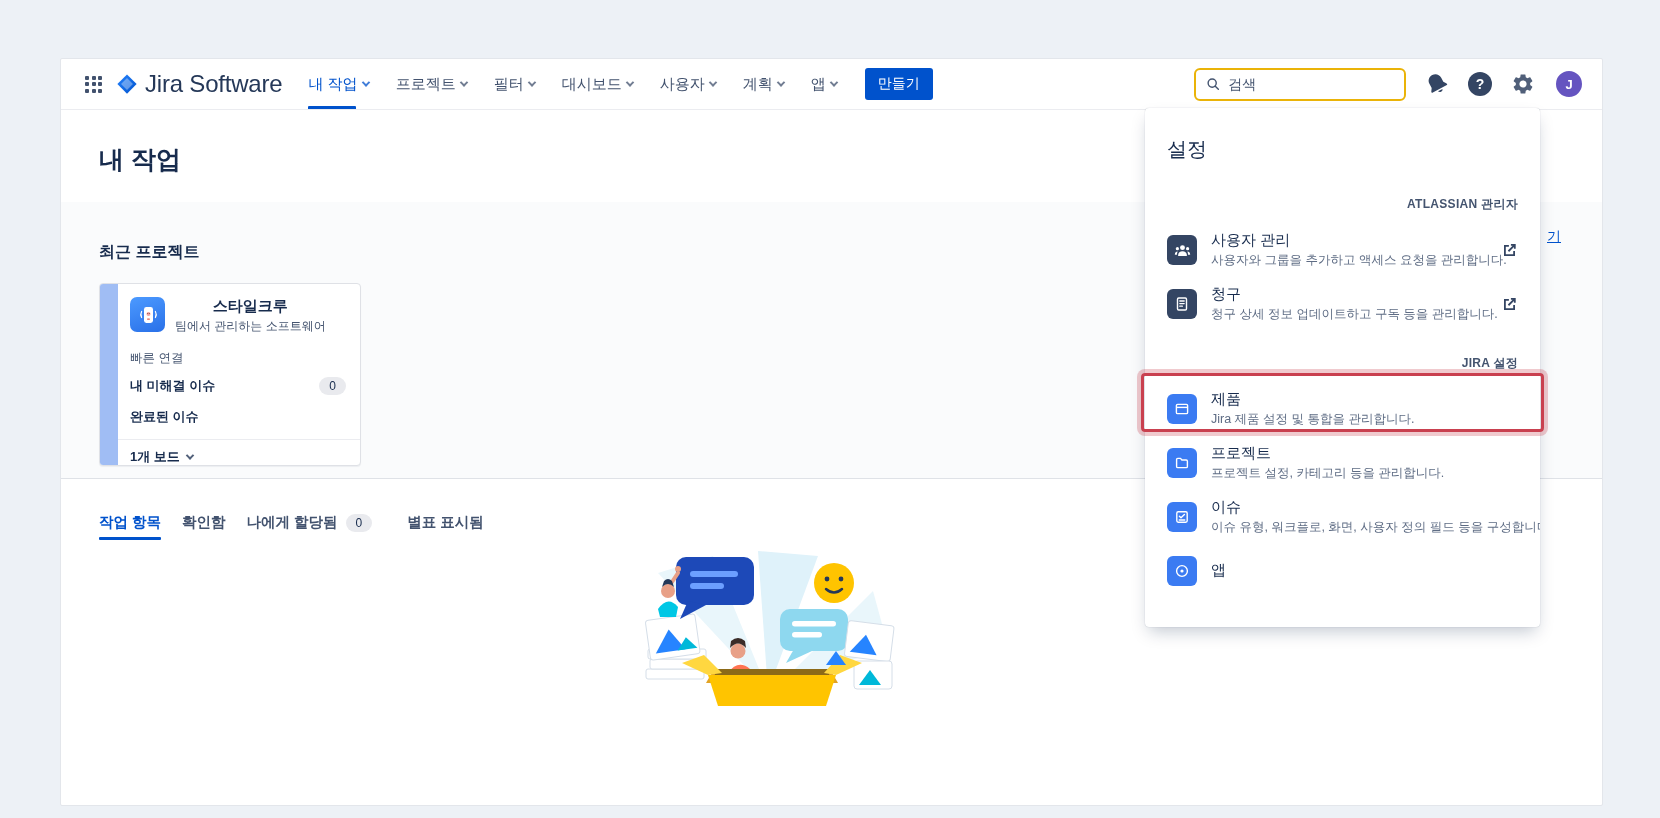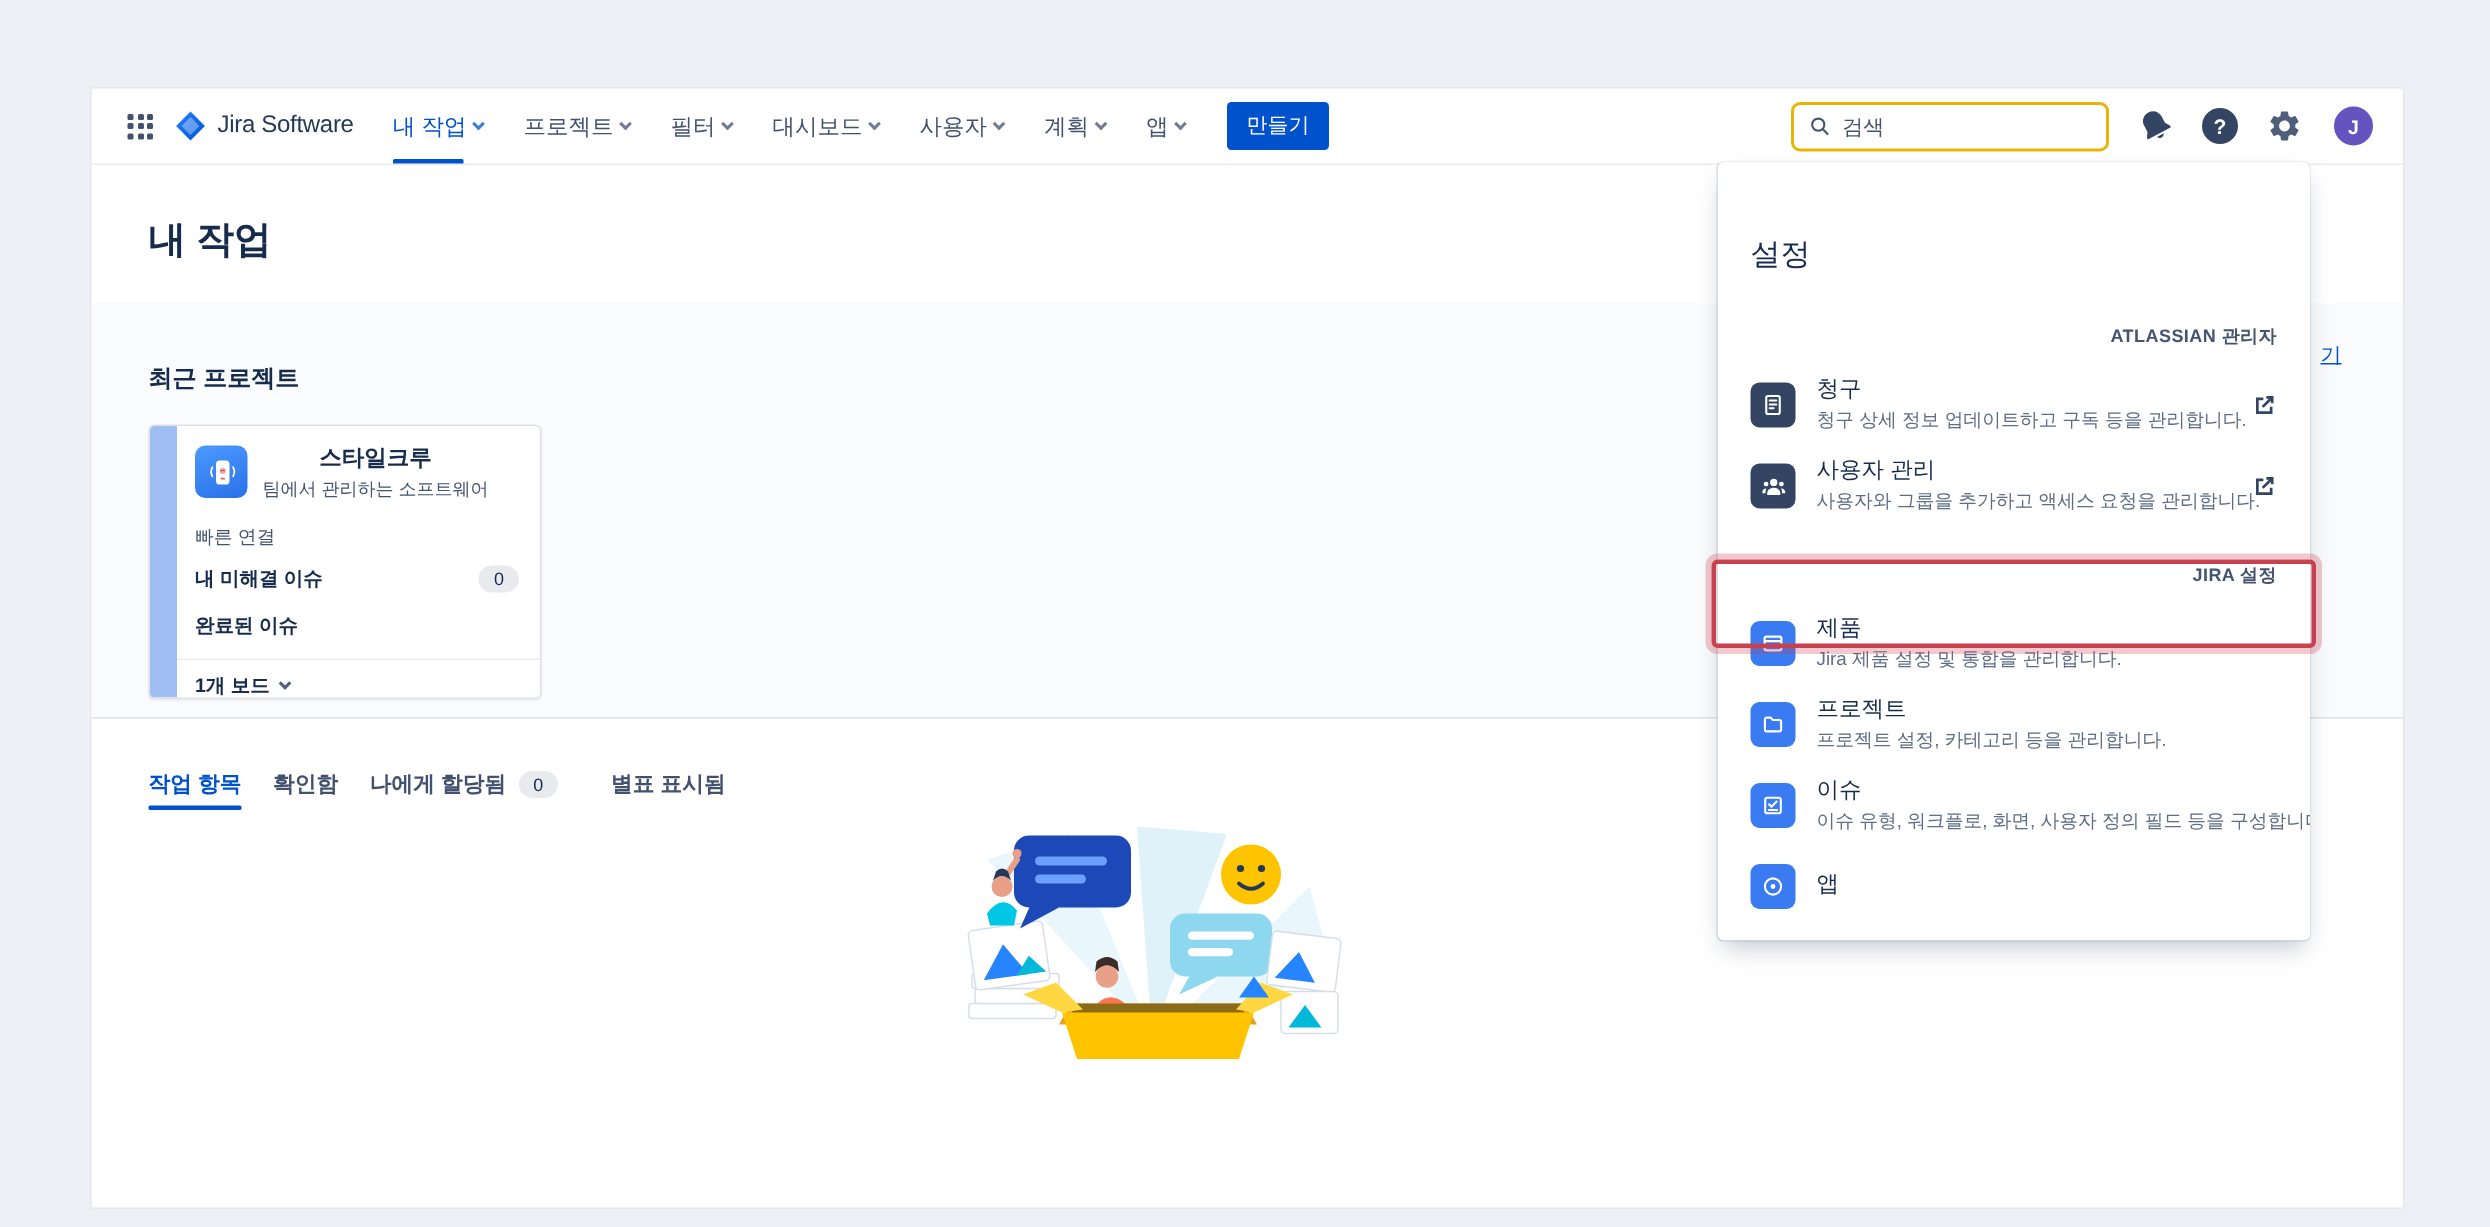--- a/index.html
+++ b/index.html
@@ -17,21 +17,21 @@
   }
   
   .topbar {
     height:51px; display:flex; align-items:center; padding:0 18px;
     border-bottom:1px solid #EBECF0; position:relative;
   }
   .appswitcher { background:none; border:none; cursor:pointer; padding:6px; margin-right:8px; }
   .grid-icon { display:grid; grid-template-columns:repeat(3,4px); grid-gap:2.5px; }
   .grid-icon i { width:4px; height:4px; background:#42526E; border-radius:1px; }
   .logo { display:flex; align-items:center; gap:7px; margin-right:26px; cursor:pointer; }
-  .logo-text { font-size:16px; font-weight:500; color:#253858; letter-spacing:-0.2px; white-space:nowrap; }
+  .logo-text { font-size:24px; font-weight:500; color:#253858; letter-spacing:-0.2px; white-space:nowrap; }
   .mainnav { display:flex; align-items:center; gap:27px; height:100%; }
   .nav-item {
     display:flex; align-items:center; gap:5px; height:100%; font-size:15px; font-weight:500;
     color:#42526E; text-decoration:none; position:relative; white-space:nowrap; cursor:pointer;
   }
   .nav-item.active { color:var(--brand,#0052CC); }
   .nav-item.active::after {
     content:""; position:absolute; left:0; right:13px; bottom:0; height:3px;
     background:var(--brand,#0052CC); border-radius:1px 1px 0 0;
   }
@@ -95,21 +95,21 @@
     position:absolute; left:1486px; top:169px; font-size:14px; color:var(--brand,#0052CC);
     text-decoration:underline; cursor:pointer;
   }
   .illustration { position:absolute; left:557px; top:492px; width:280px; height:155px; }
   
   .settings-menu {
     position:absolute; left:1145px; top:108px; width:395px; height:519px; background:#fff;
     border-radius:4px; box-shadow:0 8px 16px -4px rgba(9,30,66,.25), 0 0 1px rgba(9,30,66,.31);
     overflow:hidden; z-index:5; padding-top:28px;
   }
-  .sm-title { font-size:20px; font-weight:500; color:#172B4D; padding:0 22px;margin-top:20px; }
+  .sm-title { font-size:20px; font-weight:500; color:#172B4D; padding:0 22px; }
   .sm-heading { font-size:12px; font-weight:700; color:#44546F; padding:0 22px; letter-spacing:.3px;text-align:right; }
   .sm-heading.first { margin-top:33px; }
   .sm-heading.second { margin-top:24px; }
   .sm-items { margin-top:10px; }
   .sm-item {
     height:54px; display:flex; align-items:center; gap:14px; padding:0 22px;
     text-decoration:none; cursor:pointer;
   }
   .sm-item.hl { background:#F4F5F7; }
   .sm-icon {
@@ -352,58 +352,58 @@
   <a class="partial-link">기</a>
 </div>
 
 <aside class="settings-menu">
   <h2 class="sm-title">설정</h2>
 
   <div class="sm-heading first">ATLASSIAN 관리자</div>
   <div class="sm-items">
     <a class="sm-item">
       <span class="sm-icon navy">
-        <svg width="16" height="16" viewBox="0 0 16 16">
-          <rect x="3.5" y="2" width="9" height="12" rx="1.2" fill="none" stroke="#fff" stroke-width="1.4"></rect>
-          <path d="M5.8 5h4.4M5.8 7.6h4.4M5.8 10.2h2.6" stroke="#fff" stroke-width="1.3" stroke-linecap="round"></path>
-        </svg>
-      </span>
-      <span class="sm-text">
-        <span class="sm-item-title">청구</span>
-        <span class="sm-item-desc">청구 상세 정보 업데이트하고 구독 등을 관리합니다.</span>
-      </span>
-      <span class="sm-external">
-        <svg width="16" height="16" viewBox="0 0 16 16" fill="#344563">
-          <path d="M12.6 2H8.9v1.8h1.7L5.8 8.6l1.3 1.3 4.8-4.8v1.7h1.8V2z"></path>
-          <path d="M11.2 12.2H3.8V4.8h3.1V3H2v11h11V9.1h-1.8z"></path>
-        </svg>
-      </span>
-    </a>
-    <a class="sm-item">
-      <span class="sm-icon navy">
         <svg width="17" height="17" viewBox="0 0 16 16" fill="#fff">
           <circle cx="8" cy="5.3" r="2.3"></circle>
           <path d="M3.9 12.2c0-2.1 1.8-3.5 4.1-3.5s4.1 1.4 4.1 3.5v.9H3.9z"></path>
           <circle cx="3.2" cy="6.3" r="1.5"></circle>
             <path d="M.8 11.6c0-1.6 1.1-2.6 2.6-2.7-.4.9-.6 1.7-.6 2.7v.4H.8z"></path>
           <circle cx="12.8" cy="6.3" r="1.5"></circle>
             <path d="M15.2 11.6c0-1.6-1.1-2.6-2.6-2.7.4.9.6 1.7.6 2.7v.4h2z"></path>
         </svg>
       </span>
       <span class="sm-text">
         <span class="sm-item-title">사용자 관리</span>
         <span class="sm-item-desc">사용자와 그룹을 추가하고 액세스 요청을 관리합니다.</span>
       </span>
       <span class="sm-external">
         <svg width="16" height="16" viewBox="0 0 16 16" fill="#344563">
           <path d="M12.6 2H8.9v1.8h1.7L5.8 8.6l1.3 1.3 4.8-4.8v1.7h1.8V2z"></path>
           <path d="M11.2 12.2H3.8V4.8h3.1V3H2v11h11V9.1h-1.8z"></path>
         </svg>
       </span>
     </a>
+    <a class="sm-item">
+      <span class="sm-icon navy">
+        <svg width="16" height="16" viewBox="0 0 16 16">
+          <rect x="3.5" y="2" width="9" height="12" rx="1.2" fill="none" stroke="#fff" stroke-width="1.4"></rect>
+          <path d="M5.8 5h4.4M5.8 7.6h4.4M5.8 10.2h2.6" stroke="#fff" stroke-width="1.3" stroke-linecap="round"></path>
+        </svg>
+      </span>
+      <span class="sm-text">
+        <span class="sm-item-title">청구</span>
+        <span class="sm-item-desc">청구 상세 정보 업데이트하고 구독 등을 관리합니다.</span>
+      </span>
+      <span class="sm-external">
+        <svg width="16" height="16" viewBox="0 0 16 16" fill="#344563">
+          <path d="M12.6 2H8.9v1.8h1.7L5.8 8.6l1.3 1.3 4.8-4.8v1.7h1.8V2z"></path>
+          <path d="M11.2 12.2H3.8V4.8h3.1V3H2v11h11V9.1h-1.8z"></path>
+        </svg>
+      </span>
+    </a>
   </div>
 
   <div class="sm-heading second">JIRA 설정</div>
   <div class="sm-items">
     <a class="sm-item">
       <span class="sm-icon blue">
         <svg width="16" height="16" viewBox="0 0 16 16">
           <rect x="2.4" y="3.4" width="11.2" height="9.2" rx="1.2" fill="none" stroke="#fff" stroke-width="1.4"></rect>
           <path d="M2.6 6.4h10.8" stroke="#fff" stroke-width="1.4"></path>
         </svg>

